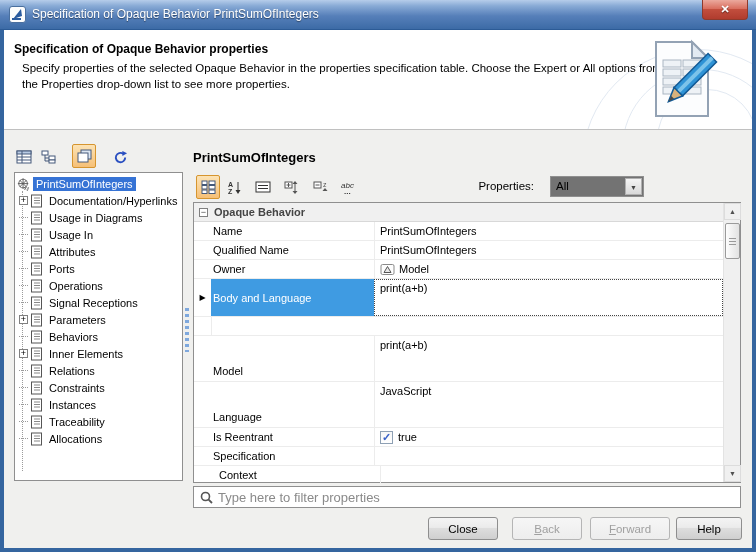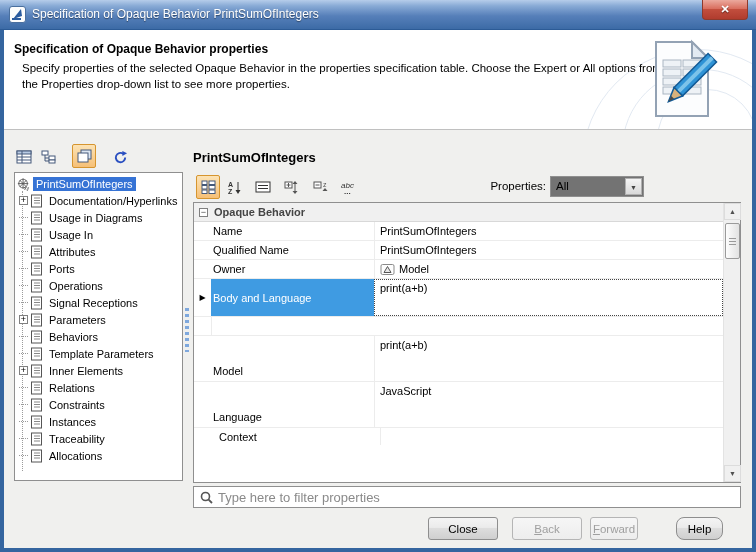--- a/index.html
+++ b/index.html
@@ -302,30 +302,20 @@
               <span class="stub"></span>
             </span>
           <svg class="page-ico" width="13" height="14" viewBox="0 0 13 14">
               <rect x="1.5" y="1" width="10" height="12" fill="#fff" stroke="#555"></rect>
               <path d="M4 4 h6 M4 6.5 h6 M4 9 h6" stroke="#888"></path>
             </svg>
           <span class="tree-label">Behaviors</span>
         </div>
         <div class="tree-row child">
           <span class="slot">
-              <span class="stub"></span>
-            </span>
-          <svg class="page-ico" width="13" height="14" viewBox="0 0 13 14">
-              <rect x="1.5" y="1" width="10" height="12" fill="#fff" stroke="#555"></rect>
-              <path d="M4 4 h6 M4 6.5 h6 M4 9 h6" stroke="#888"></path>
-            </svg>
-          <span class="tree-label">Template Parameters</span>
-        </div>
-        <div class="tree-row child">
-          <span class="slot">
               <span class="plusbox">+</span>
             </span>
           <svg class="page-ico" width="13" height="14" viewBox="0 0 13 14">
               <rect x="1.5" y="1" width="10" height="12" fill="#fff" stroke="#555"></rect>
               <path d="M4 4 h6 M4 6.5 h6 M4 9 h6" stroke="#888"></path>
             </svg>
           <span class="tree-label">Inner Elements</span>
         </div>
         <div class="tree-row child">
           <span class="slot">
@@ -424,21 +414,21 @@
         <path d="M12 8 l-2.5 3 h5 z" fill="#555"></path>
       </svg>
     </div>
     <div class="tool-btn" style="left:334px;top:145px;">
       <svg width="20" height="15" viewBox="0 0 20 15">
         <text x="1" y="8" font-size="8" font-style="italic" fill="#333">abc</text>
         <text x="4" y="14" font-size="8" font-weight="bold" fill="#333">...</text>
       </svg>
     </div>
 
-    <div class="props-label" style="right:206px;">Properties:</div>
+    <div class="props-label" style="right:218px;">Properties:</div>
     <div class="combo" style="right:108px;">
       <span class="combo-text">All</span>
       <span class="combo-arrow">▼</span>
     </div>
 
     <div class="ptable">
 
       <div class="trow section">
         <span class="minusbox">−</span>
         <span>Opaque Behavior</span>
@@ -486,21 +476,34 @@
         <div class="lab">Model</div>
         <div class="val">print(a+b)</div>
       </div>
 
       <div class="trow h46 tall">
         <div class="gut"></div>
         <div class="lab">Language</div>
         <div class="val">JavaScript</div>
       </div>
 
-
+      <div class="trow h19">
+        <div class="gut"></div>
+        <div class="lab">Is Reentrant</div>
+        <div class="val">
+          <span class="checkbox">✓</span>
+          <span>true</span>
+        </div>
+      </div>
+
+      <div class="trow h19">
+        <div class="gut"></div>
+        <div class="lab">Specification</div>
+        <div class="val"></div>
+      </div>
 
       <div class="trow h17">
         <div class="gut"></div>
         <div class="lab">Context</div>
         <div class="val"></div>
       </div>
 
       <div class="vscroll">
         <div class="sb-btn sb-up">▲</div>
         <div class="sb-thumb">
@@ -517,21 +520,21 @@
       </svg>
       <input type="text" placeholder="Type here to filter properties" style="">
     </div>
 
     <div class="btn" style="left:424px;width:70px;">
         <span>Close</span>
       </div>
     <div class="btn disabled" style="left:508px;width:70px;">
         <span>Back</span>
       </div>
-    <div class="btn disabled" style="left:586px;width:48px;">
+    <div class="btn disabled" style="left:586px;width:80px;">
         <span>Forward</span>
       </div>
-    <div class="btn" style="left:672px;width:47px;border-radius:8px;">
+    <div class="btn" style="left:672px;width:66px;">
         <span>Help</span>
       </div>
 
   </div>
 </div>
 
 </body></html>

